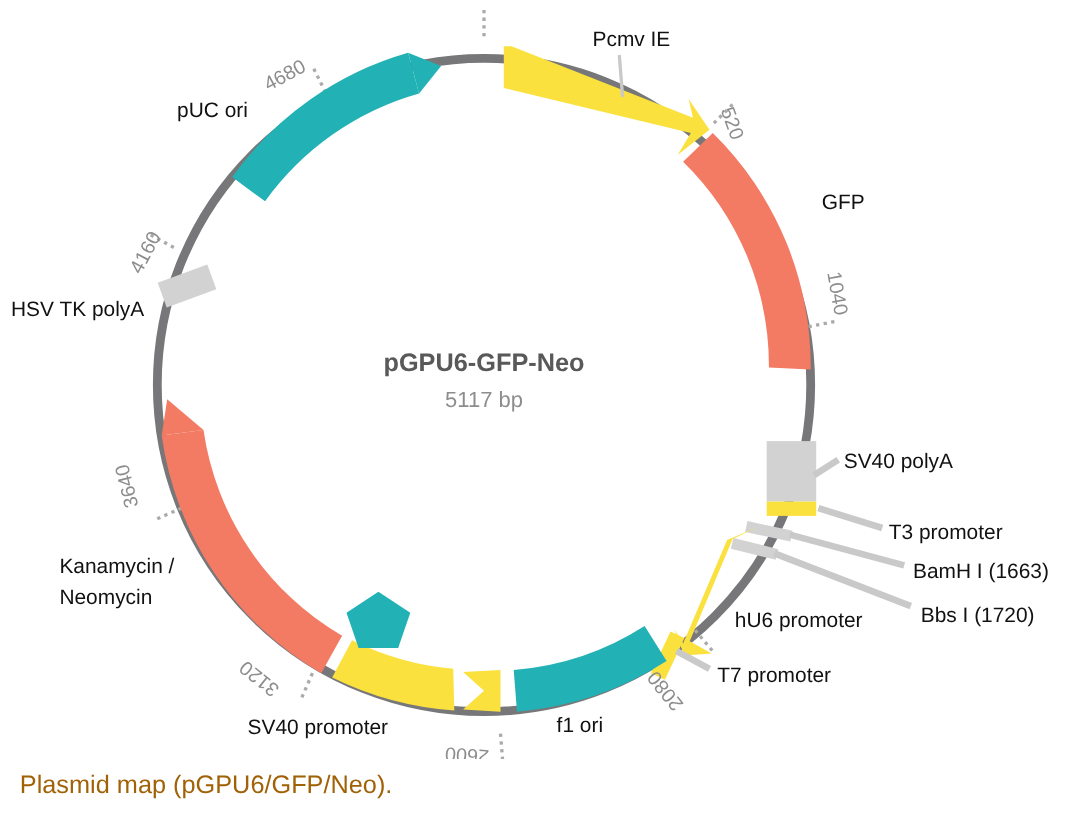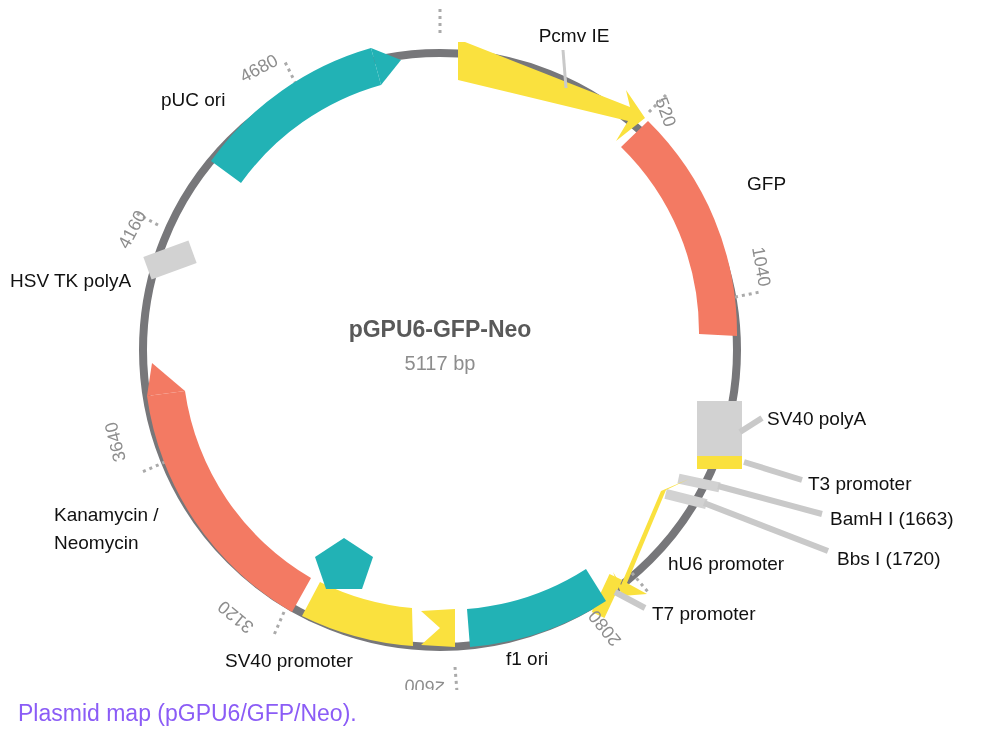--- a/index.html
+++ b/index.html
@@ -32,21 +32,21 @@
   .plasmid-size{
     font-family:"Liberation Sans", sans-serif;
     font-size:20px;
     fill:#8d8d8d;
   }
   #caption{
     position:absolute;
     left:18px;top:700px;
     font-family:"Liberation Sans", sans-serif;
     font-size:23px;
-    color:#8b5cf6;
+    color:#a16207;
     white-space:nowrap;
   }
 </style>
 </head>
 <body>
 
 <div id="map-wrap">
 <svg id="plasmid-svg" viewBox="0 0 982 690" xmlns="http://www.w3.org/2000/svg">
 
   <circle cx="440" cy="350" r="297" fill="none" stroke="#77777A" stroke-width="8"></circle>

